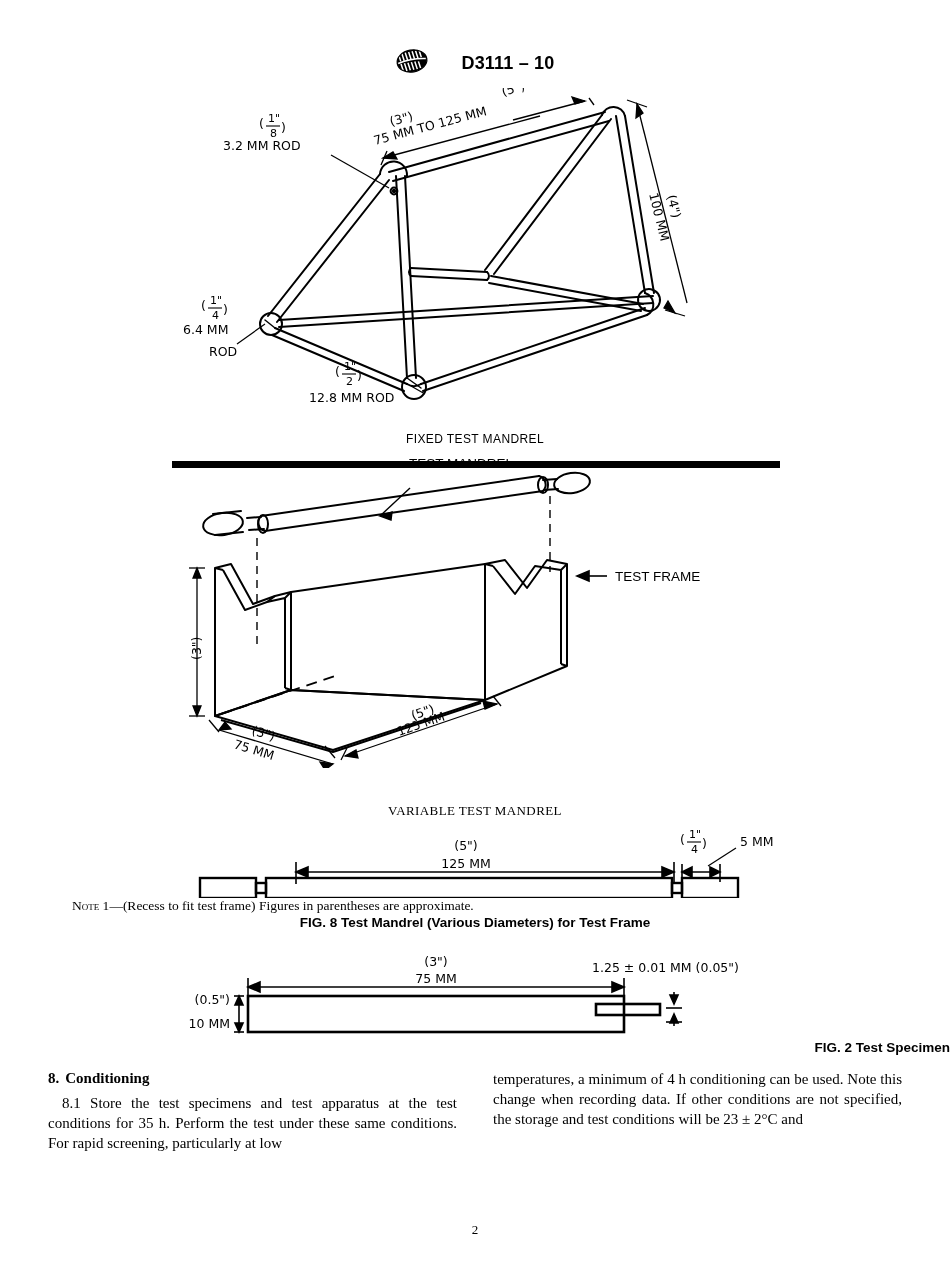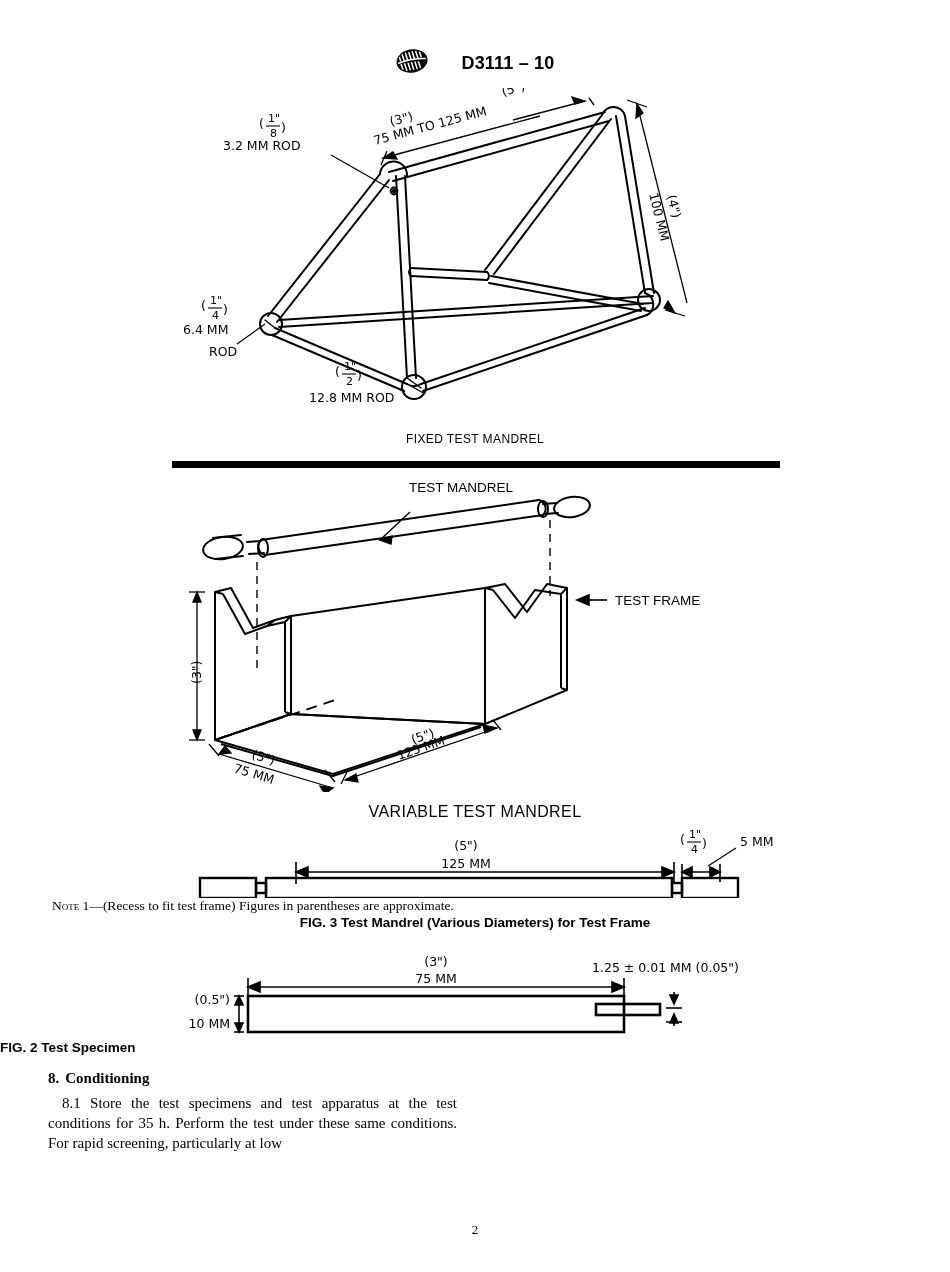--- a/index.html
+++ b/index.html
@@ -63,46 +63,46 @@
   #section-rule {
     position: absolute;
     top: 461px;
     left: 172px;
     width: 608px;
     height: 7px;
     background: #000000;
   }
   #fig1-variable-mandrel {
     position: absolute;
-    top: 472px;
+    top: 448px;
     left: 175px;
     width: 600px;
     height: 320px;
   }
   #variable-mandrel-caption {
     position: absolute;
     top: 803px;
     left: 0;
     width: 950px;
     text-align: center;
-    font-family: Liberation Sans, sans-serif;
-    font-size: 16px;
+    font-family: Liberation Serif, serif;
+    font-size: 13px;
     letter-spacing: 0.4px;
   }
   #fig1-mandrel-bar {
     position: absolute;
     top: 826px;
     left: 180px;
     width: 600px;
     height: 72px;
   }
   #fig1-note {
     position: absolute;
     top: 898px;
-    left: 52px;
+    left: 72px;
     width: 560px;
     font-size: 13.5px;
     white-space: nowrap;
   }
   #fig1-note .note-label {
     font-variant: small-caps;
   }
   #fig1-caption {
     position: absolute;
     top: 915px;
@@ -119,21 +119,21 @@
     top: 950px;
     left: 180px;
     width: 600px;
     height: 90px;
   }
   #fig2-caption {
     position: absolute;
     top: 1040px;
     left: 0;
     width: 950px;
-    text-align: left;
+    text-align: right;
     font-family: "Liberation Sans", sans-serif;
     font-weight: bold;
     font-size: 13.5px;
   }
 
   
   #body-columns {
     position: absolute;
     top: 1070px;
     left: 48px;
@@ -466,21 +466,21 @@
       <rect x="86" y="52" width="406" height="20"></rect>
       <rect x="492" y="57" width="10" height="10"></rect>
       <rect x="502" y="52" width="56" height="20"></rect>
     </g>
   </svg>
 </div>
 
 <div id="fig1-note">
   <span class="note-label">Note 1</span><span>—(Recess to fit test frame) Figures in parentheses are approximate.</span>
 </div>
-<div id="fig1-caption">FIG. 3 Test Mandrel (Various Diameters) for Test Frame</div>
+<div id="fig1-caption">FIG. 8 Test Mandrel (Various Diameters) for Test Frame</div>
 
 <div id="fig2-specimen">
   <svg class="fig-svg" width="600" height="90" viewBox="0 0 600 90">
 
     <g stroke="#000" stroke-width="1.6" fill="none">
       <path d="M68 28 L68 46"></path>
       <path d="M444 28 L444 46"></path>
       <path d="M74 37 L438 37"></path>
       <path d="M68 37 l12 -5 l0 10 Z" fill="#000"></path>
       <path d="M444 37 l-12 -5 l0 10 Z" fill="#000"></path>
@@ -517,15 +517,18 @@
 
 <div id="fig2-caption">FIG. 2 Test Specimen</div>
 
 <div id="body-columns">
   <div class="text-column">
     <h3 class="section-heading">
       <span class="sec-num">8.</span><span>Conditioning</span>
     </h3>
     <p class="body-paragraph">8.1 Store the test specimens and test apparatus at the test conditions for 35 h. Perform the test under these same conditions. For rapid screening, particularly at low</p>
   </div>
+  <div class="text-column">
+    <p class="body-paragraph cont">temperatures, a minimum of 4 h conditioning can be used. Note this change when recording data. If other conditions are not specified, the storage and test conditions will be 23 ± 2°C and</p>
+  </div>
 </div>
 
 <div id="page-number">2</div>
 
 </body></html>

